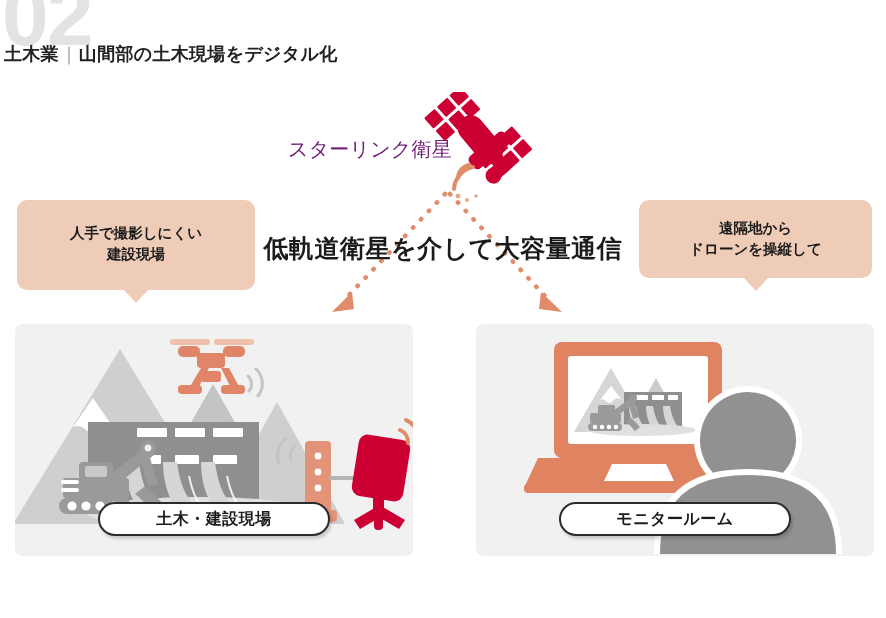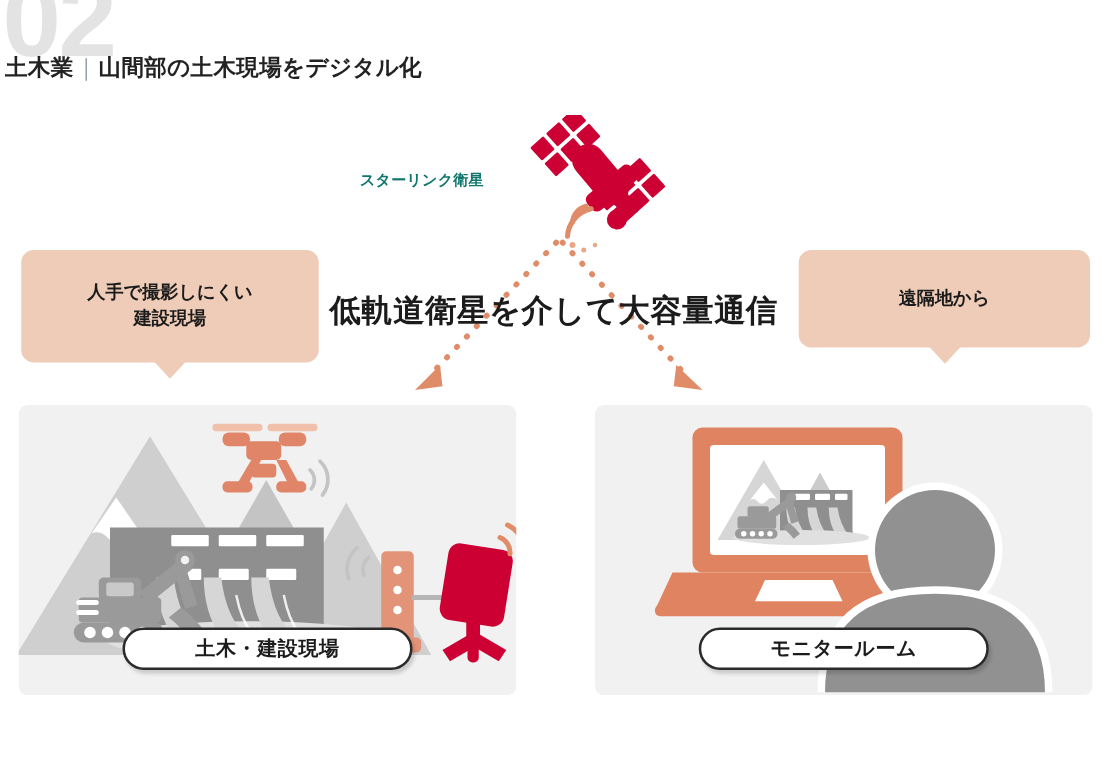--- a/index.html
+++ b/index.html
@@ -46,23 +46,23 @@
     color: #8a93a6;
     font-weight: normal;
     padding: 0 1px;
   }
 
   
   .sat-label {
     position: absolute;
     left: 288px;
     top: 136px;
-    font-size: 12px;
-    font-weight: bold;
-    color: #0f766e;
+    font-size: 20px;
+    font-weight: normal;
+    color: #701a75;
     white-space: nowrap;
     letter-spacing: 0.2px;
   }
   .sat-icon {
     position: absolute;
     left: 424px;
     top: 92px;
     width: 120px;
     height: 112px;
   }
@@ -112,20 +112,21 @@
     height: 0;
     border-left: 13px solid transparent;
     border-right: 13px solid transparent;
     border-top: 14px solid #efccb8;
   }
   .callout-left {
     left: 17px;
     top: 200px;
     width: 238px;
     height: 90px;
+    font-family: Liberation Mono, monospace;
   }
   .callout-right {
     left: 639px;
     top: 200px;
     width: 233px;
     height: 78px;
   }
   .callout-lines span { display: block; }
 
   
@@ -244,20 +245,21 @@
     <div class="callout-lines">
       <span>人手で撮影しにくい</span>
       <span>建設現場</span>
     </div>
     <div class="tail"></div>
   </div>
 
   <div class="callout callout-right">
     <div class="callout-lines">
       <span>遠隔地から</span>
+      <span>ドローンを操縦して</span>
     </div>
     <div class="tail"></div>
   </div>
 
   <div class="panel panel-left">
     <div class="panel-art">
       <svg width="398" height="230" viewBox="0 0 398 230">
 
         <g>
           <polygon fill="#cfcfcf" points="105,25 212,200 -2,200"></polygon>

